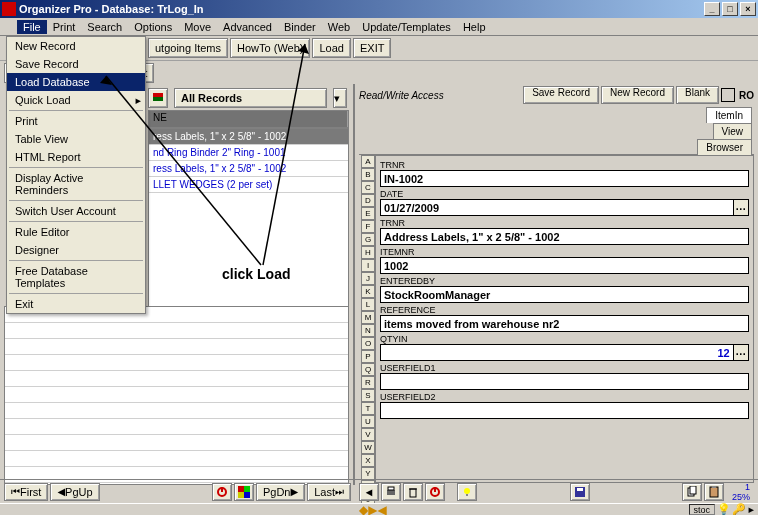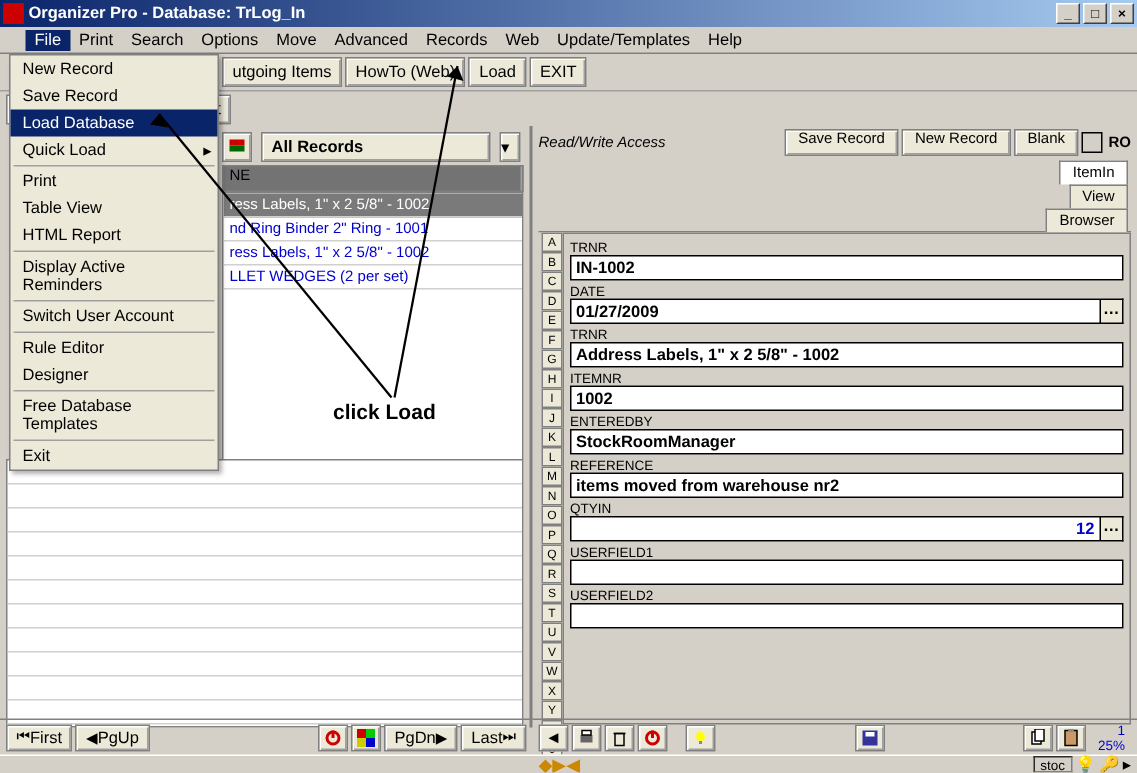--- a/index.html
+++ b/index.html
@@ -96,21 +96,21 @@
   <div class="win-btn">×</div>
 </div>
 
 <div class="menubar">
   <div class="menu-item open">File</div>
   <div class="menu-item">Print</div>
   <div class="menu-item">Search</div>
   <div class="menu-item">Options</div>
   <div class="menu-item">Move</div>
   <div class="menu-item">Advanced</div>
-  <div class="menu-item">Records</div>
+  <div class="menu-item">Binder</div>
   <div class="menu-item">Web</div>
   <div class="menu-item">Update/Templates</div>
   <div class="menu-item">Help</div>
 </div>
 
 <div class="toolbar-row" style="padding-left:148px;">
   <div class="tbtn">utgoing Items</div>
   <div class="tbtn">HowTo (Web)</div>
   <div class="tbtn">Load</div>
   <div class="tbtn">EXIT</div>

